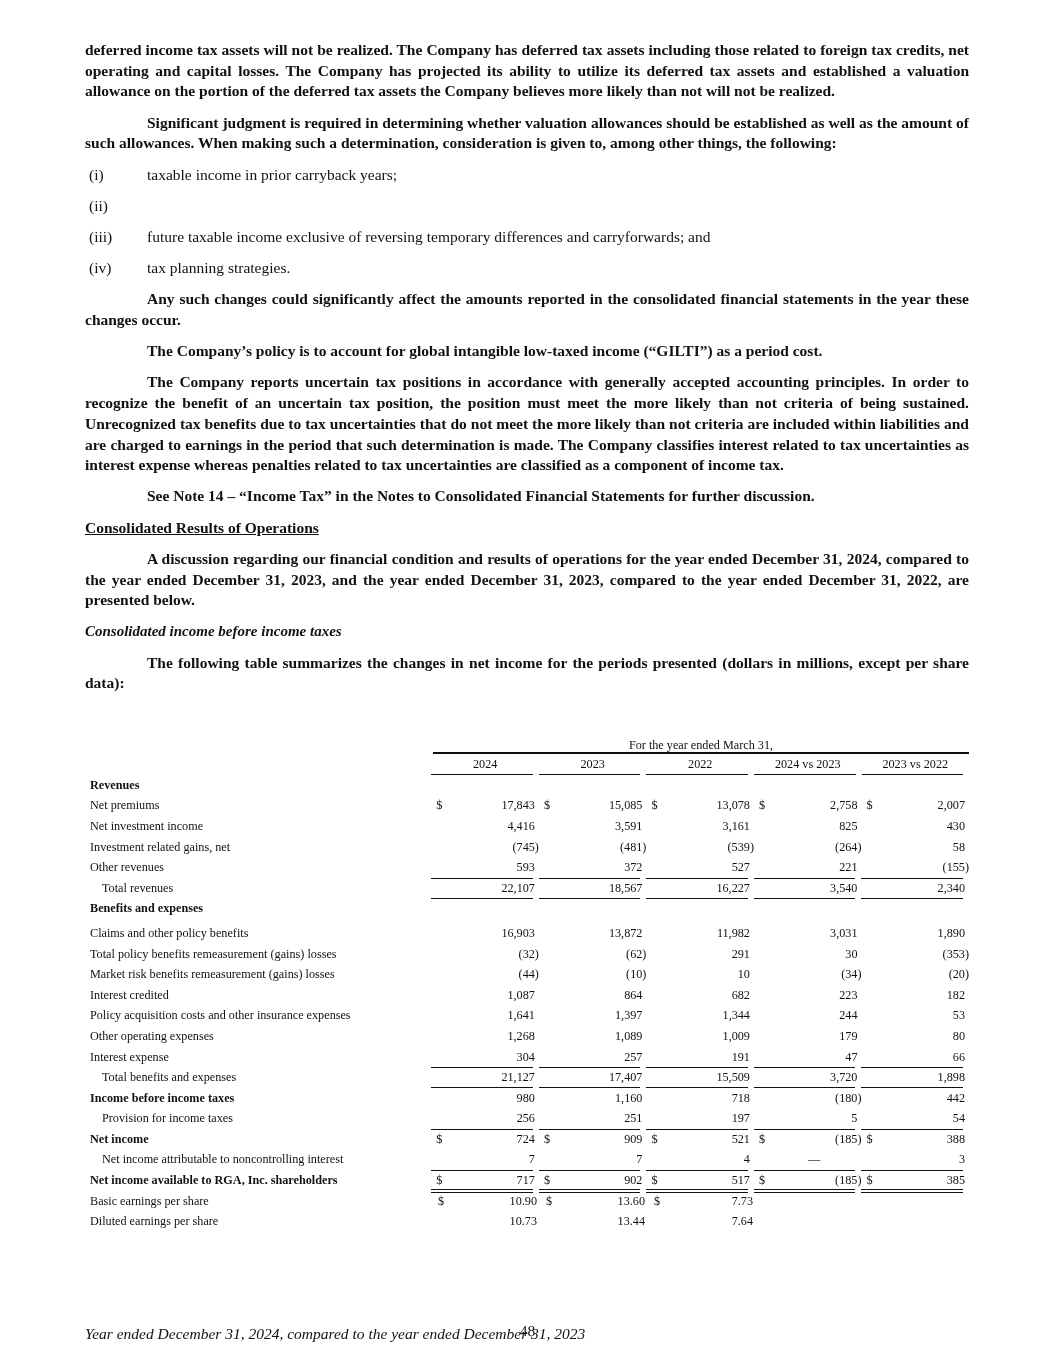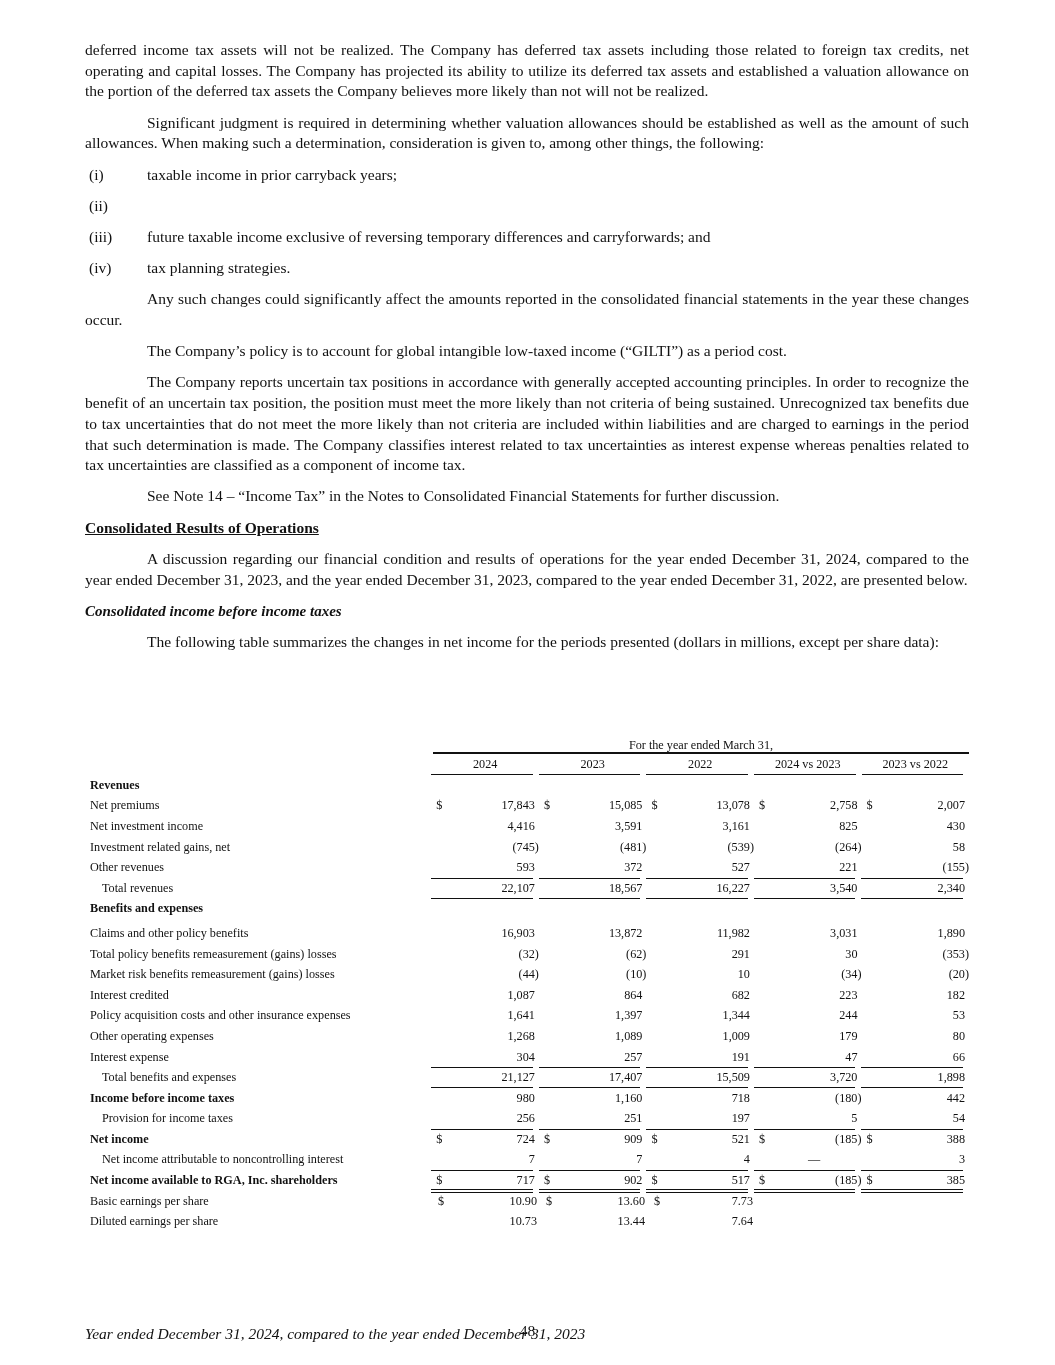--- a/index.html
+++ b/index.html
@@ -1,21 +1,21 @@
 <!DOCTYPE html>
 <html><head>
 <meta charset="utf-8">
 <style>
   html, body { margin: 0; padding: 0; background: #ffffff; }
   body {
     width: 1055px; height: 1365px; position: relative; overflow: hidden;
     font-family: "Liberation Serif", "DejaVu Serif", serif; color: #111;
   }
   .page { position: absolute; left: 85px; top: 40px; width: 884px; }
-  p { margin: 0; font-size: 15.5px; line-height: 20.7px; text-align: justify; }
+  p { margin: 0; font-size: 15.5px; line-height: 20.7px; text-align: justify; font-weight: bold; }
   .indent { text-indent: 62px; }
   .gap { margin-top: 10.5px; }
   .list-item { display: flex; font-size: 15.5px; line-height: 20.7px; margin-top: 10.5px; }
   .list-item .marker { width: 62px; box-sizing: border-box; padding-left: 4px; }
   .heading-u { font-weight: bold; text-decoration: underline; font-size: 15.5px; line-height: 20.7px; margin-top: 10.5px; }
   .heading-bi { font-weight: bold; font-style: italic; font-size: 15px; line-height: 20.7px; margin-top: 10.5px; }
   .heading-i { font-style: italic; font-size: 15.5px; line-height: 20.7px; }
 
   
   .fin-table { position: absolute; left: 85px; top: 736px; width: 884px; font-size: 12.2px; }

